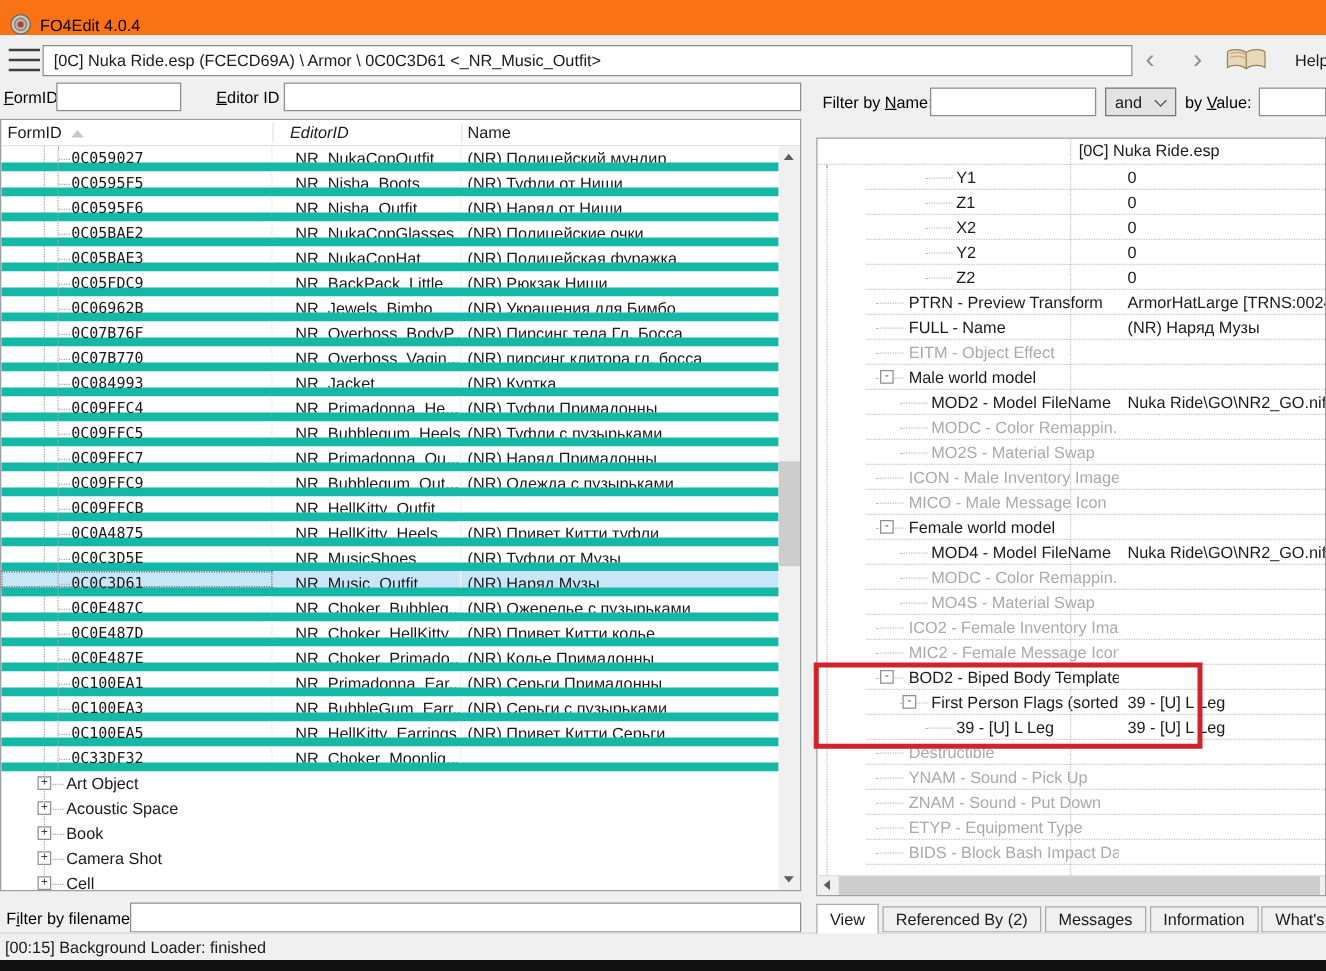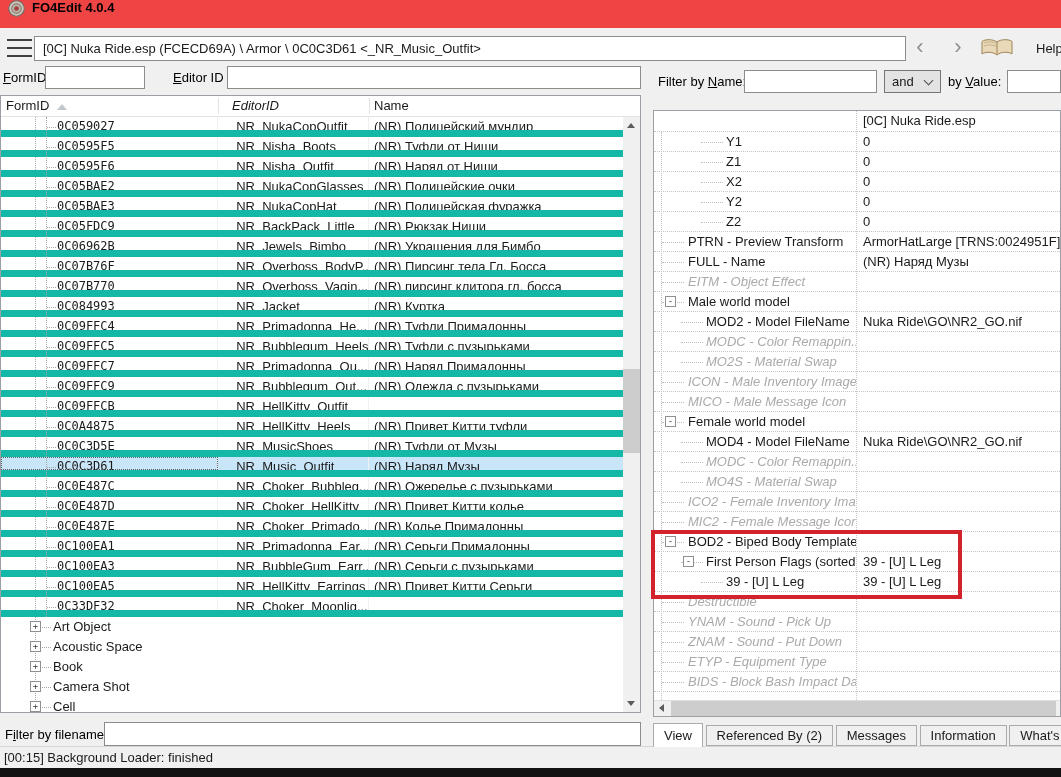--- a/index.html
+++ b/index.html
@@ -4,22 +4,22 @@
 <style>
   * { margin:0; padding:0; box-sizing:border-box; }
   html,body { width:1061px; height:777px; }
   body {
     position:relative; background:#f0f0f0; overflow:hidden;
     font-family:"Liberation Sans", sans-serif; font-size:13px; color:#1a1a1a;
   }
   .abs { position:absolute; }
 
   
-  #titlebar { left:0; top:0; width:1061px; height:28px; background:#ef4444;
-    display:flex; align-items:flex-start; gap:7px; padding-left:8px;font-weight:bold; }
+  #titlebar { left:0; top:0; width:1061px; height:28px; background:#f97316;
+    display:flex; align-items:flex-end; gap:7px; padding-left:8px; }
   #titlebar .title { font-size:13px; color:#000; }
 
   
   #menu-btn { left:7px; top:39px; width:25px; height:18px; display:flex;
     flex-direction:column; justify-content:space-between; cursor:pointer; }
   #menu-btn span { display:block; height:2px; background:#404040; }
   #breadcrumb { left:34px; top:36px; width:872px; height:25px; background:#fff;
     border:1px solid #8c8c8c; line-height:23px; padding-left:8px; white-space:nowrap;
     overflow:hidden; }
   .navchev { top:33px; width:30px; height:30px; text-align:center; line-height:28px;
@@ -94,33 +94,33 @@
   #lscroll-down { bottom:0; } #lscroll-down i { top:6px; border-top:5px solid #5c5c5c; }
   #lscroll-thumb { position:absolute; left:0; width:17px; top:252px; height:84px;
     background:#cdcdcd; cursor:pointer; }
 
   
   #right-panel { left:653px; top:110px; width:408px; height:607px; background:#fff;
     border:1px solid #9aa0a6; }
   #rheader { position:relative; height:21px; border-bottom:1px dotted #c6c6c6; }
   #rheader .ph { position:absolute; left:209px; top:0; line-height:20px; }
   #rdivider { position:absolute; left:202px; top:0; bottom:16px; border-left:1px dotted #c6c6c6; }
-  #rbody { position:absolute; left:0; top:21px; right:0; bottom:16px; overflow:hidden; }
+  #rbody { position:absolute; left:0; top:21px; right:0; bottom:16px; overflow:hidden;padding-left:39px; }
   #rbody::before { content:""; position:absolute; left:7px; top:0; height:100%;
     border-left:1px dotted #c0c0c0; }
   .rrow { position:relative; display:flex; height:20px; line-height:19px;
     border-bottom:1px dotted #c6c6c6; cursor:pointer; }
   .rrow::after { content:""; position:absolute; top:10px; border-top:1px dotted #c0c0c0; }
   .l1::after { left:8px; width:22px; }
   .l2::after { left:27px; width:22px; }
   .l3::after { left:47px; width:22px; }
   .rname { width:202px; white-space:nowrap; overflow:hidden; }
   .l1 .rname { padding-left:34px; } .l2 .rname { padding-left:52px; } .l3 .rname { padding-left:72px; }
   .rval { flex:1; padding-left:7px; white-space:nowrap; overflow:hidden; }
-  .gray { color:#aaaaaa;font-style:italic; }
+  .gray { color:#aaaaaa; }
   .exp1 { left:11px; z-index:2; } .exp2 { left:29px; z-index:2; }
 
   
   #rhscroll { position:absolute; left:0; right:0; bottom:0; height:16px; background:#f0f0f0;
     border-top:1px solid #e0e0e0; }
   #rhscroll-left { position:absolute; left:0; top:0; width:17px; height:15px; cursor:pointer; }
   #rhscroll-left i { position:absolute; left:5px; top:3px; width:0; height:0;
     border-top:4px solid transparent; border-bottom:4px solid transparent;
     border-right:5px solid #5c5c5c; }
   #rhscroll-thumb { position:absolute; left:17px; right:4px; top:0; height:15px;

